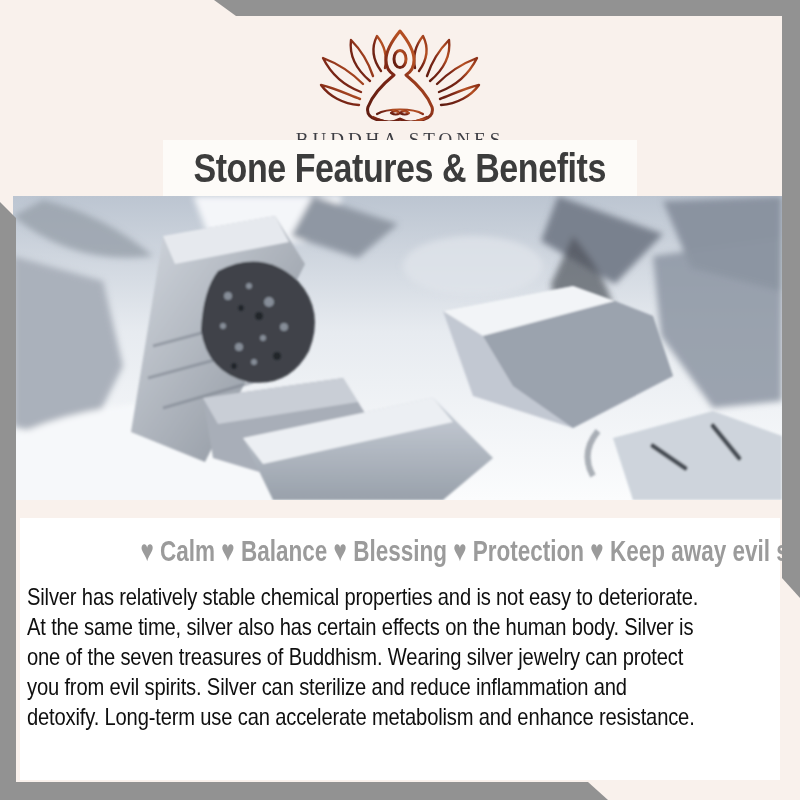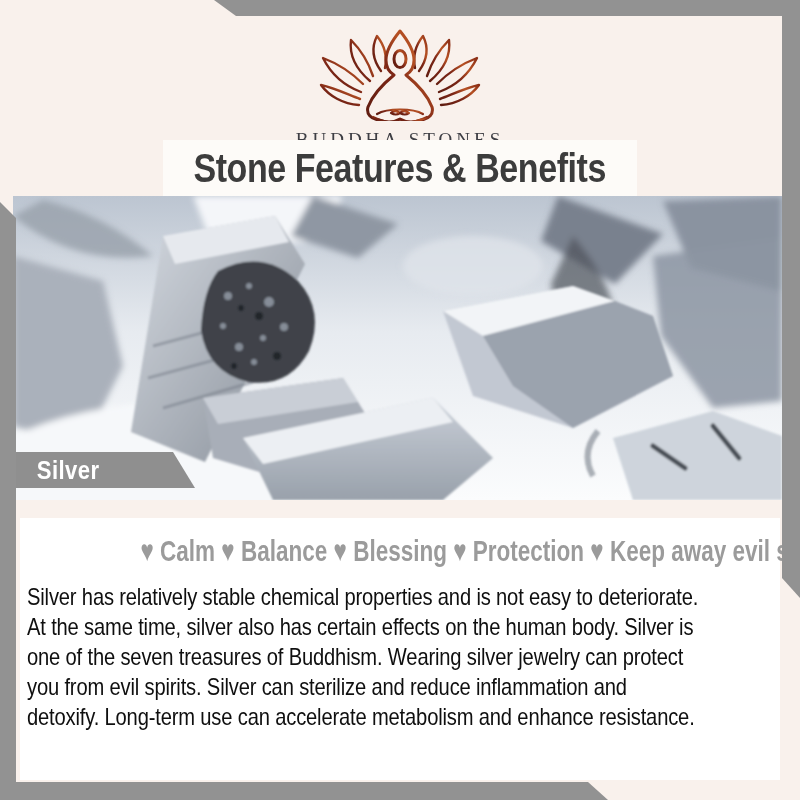--- a/index.html
+++ b/index.html
@@ -195,23 +195,20 @@
         <polygon points="430,115 560,90 602,105 470,140" fill="#f2f4f7"></polygon>
         <polygon points="470,140 602,105 640,120 660,180 560,232 500,190" fill="#9ba3ae"></polygon>
 
         <polygon points="600,242 700,215 769,240 769,304 620,304" fill="#ced4dc"></polygon>
         <path d="M640,250 l32,22 M700,230 l26,32" stroke="#4a4f57" stroke-width="5" stroke-linecap="round"></path>
         <path d="M585,235 q-18,22 -5,45" stroke="#767e89" stroke-width="6" fill="none" opacity="0.6"></path>
       </g>
     </svg>
   </div>
 
-  <div class="stone-badge">
-    <span>Silver</span>
-  </div>
 
   <div class="content-panel">
     <div class="features-line">
       <span>♥ Calm ♥ Balance ♥ Blessing ♥ Protection ♥ Keep away evil spirits ♥</span>
     </div>
     <div class="description">Silver has relatively stable chemical properties and is not easy to deteriorate.
 At the same time, silver also has certain effects on the human body. Silver is
 one of the seven treasures of Buddhism. Wearing silver jewelry can protect
 you from evil spirits. Silver can sterilize and reduce inflammation and
 detoxify. Long-term use can accelerate metabolism and enhance resistance.</div>

